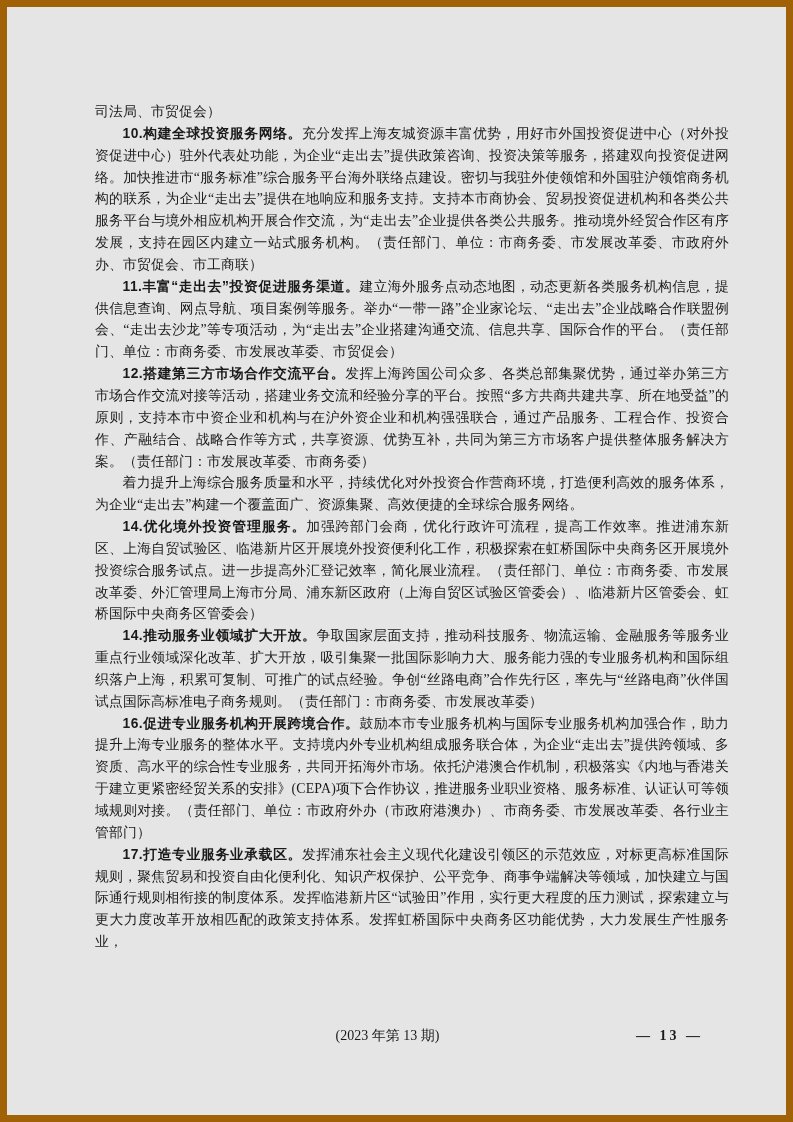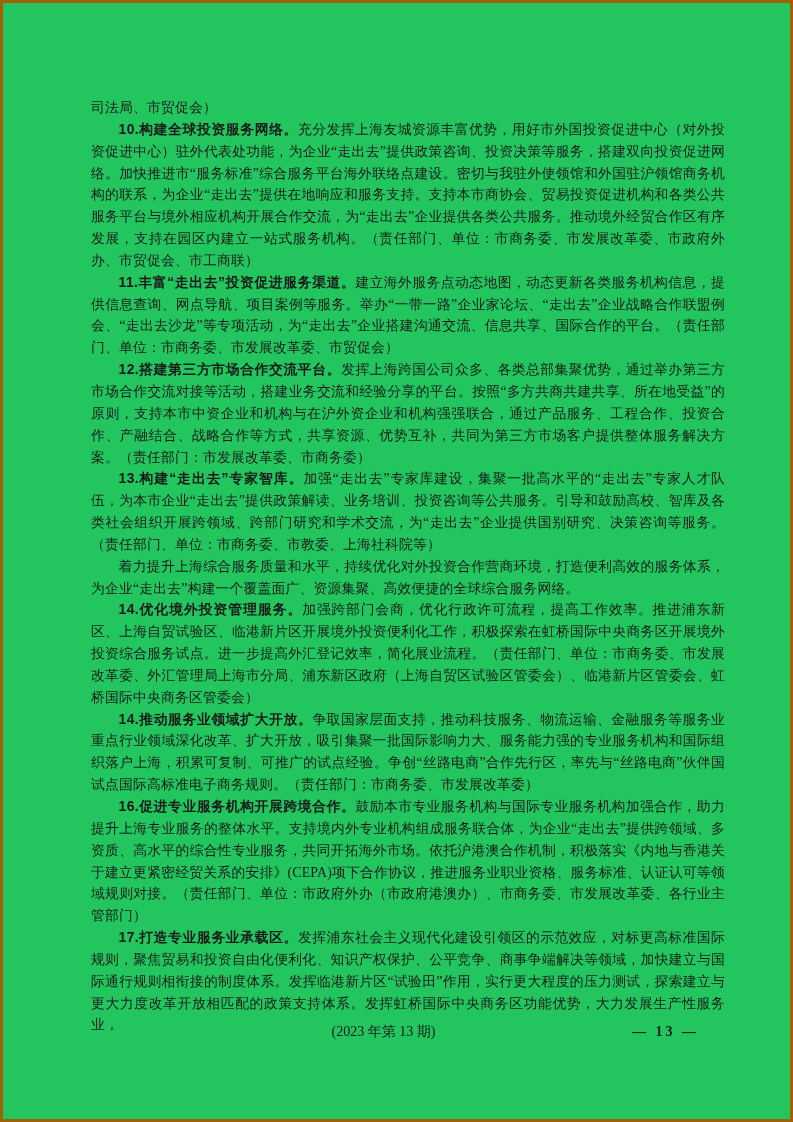--- a/index.html
+++ b/index.html
@@ -4,23 +4,23 @@
 <style>
   html, body {
     margin: 0;
     padding: 0;
     background: #ffffff;
   }
   .page {
     position: relative;
     width: 793px;
     height: 1122px;
-    background: #22c55e;
+    background: #e5e5e5;
     box-sizing: border-box;
-    border: 3px solid #a16207;
+    border: 7px solid #a16207;
     overflow: hidden;
     font-family: "Liberation Serif", "DejaVu Serif", serif;
     color: #1a1a1a;
   }
   .text-column {
     position: absolute;
     left: 88px;
     top: 94px;
     width: 634px;
   }
@@ -85,23 +85,20 @@
     </p>
 
     <p>
       <span class="para-head">11.丰富“走出去”投资促进服务渠道。</span><span>建立海外服务点动态地图，动态更新各类服务机构信息，提供信息查询、网点导航、项目案例等服务。举办“一带一路”企业家论坛、“走出去”企业战略合作联盟例会、“走出去沙龙”等专项活动，为“走出去”企业搭建沟通交流、信息共享、国际合作的平台。（责任部门、单位：市商务委、市发展改革委、市贸促会）</span>
     </p>
 
     <p>
       <span class="para-head">12.搭建第三方市场合作交流平台。</span><span>发挥上海跨国公司众多、各类总部集聚优势，通过举办第三方市场合作交流对接等活动，搭建业务交流和经验分享的平台。按照“多方共商共建共享、所在地受益”的原则，支持本市中资企业和机构与在沪外资企业和机构强强联合，通过产品服务、工程合作、投资合作、产融结合、战略合作等方式，共享资源、优势互补，共同为第三方市场客户提供整体服务解决方案。（责任部门：市发展改革委、市商务委）</span>
     </p>
 
-    <p>
-      <span class="para-head">13.构建“走出去”专家智库。</span><span>加强“走出去”专家库建设，集聚一批高水平的“走出去”专家人才队伍，为本市企业“走出去”提供政策解读、业务培训、投资咨询等公共服务。引导和鼓励高校、智库及各类社会组织开展跨领域、跨部门研究和学术交流，为“走出去”企业提供国别研究、决策咨询等服务。（责任部门、单位：市商务委、市教委、上海社科院等）</span>
-    </p>
 
 
     <p>着力提升上海综合服务质量和水平，持续优化对外投资合作营商环境，打造便利高效的服务体系，为企业“走出去”构建一个覆盖面广、资源集聚、高效便捷的全球综合服务网络。</p>
 
     <p>
       <span class="para-head">14.优化境外投资管理服务。</span><span>加强跨部门会商，优化行政许可流程，提高工作效率。推进浦东新区、上海自贸试验区、临港新片区开展境外投资便利化工作，积极探索在虹桥国际中央商务区开展境外投资综合服务试点。进一步提高外汇登记效率，简化展业流程。（责任部门、单位：市商务委、市发展改革委、外汇管理局上海市分局、浦东新区政府（上海自贸区试验区管委会）、临港新片区管委会、虹桥国际中央商务区管委会）</span>
     </p>
 
     <p>
       <span class="para-head">14.推动服务业领域扩大开放。</span><span>争取国家层面支持，推动科技服务、物流运输、金融服务等服务业重点行业领域深化改革、扩大开放，吸引集聚一批国际影响力大、服务能力强的专业服务机构和国际组织落户上海，积累可复制、可推广的试点经验。争创“丝路电商”合作先行区，率先与“丝路电商”伙伴国试点国际高标准电子商务规则。（责任部门：市商务委、市发展改革委）</span>

